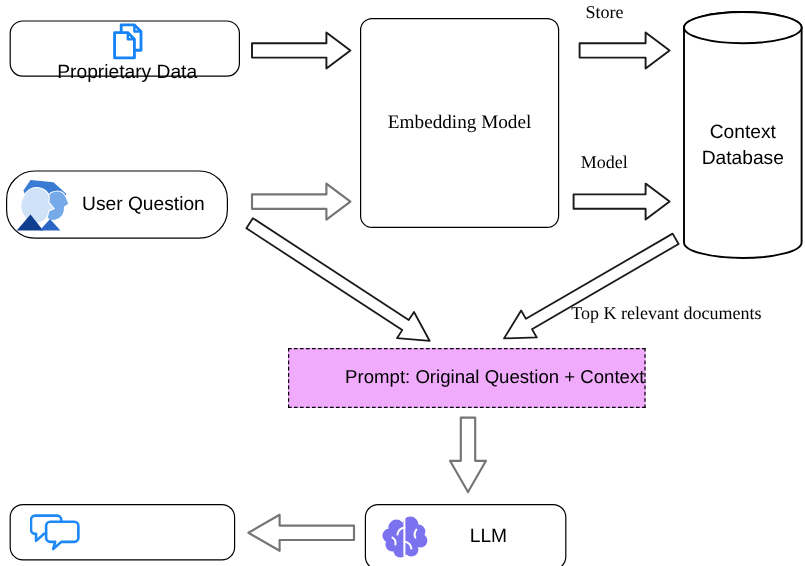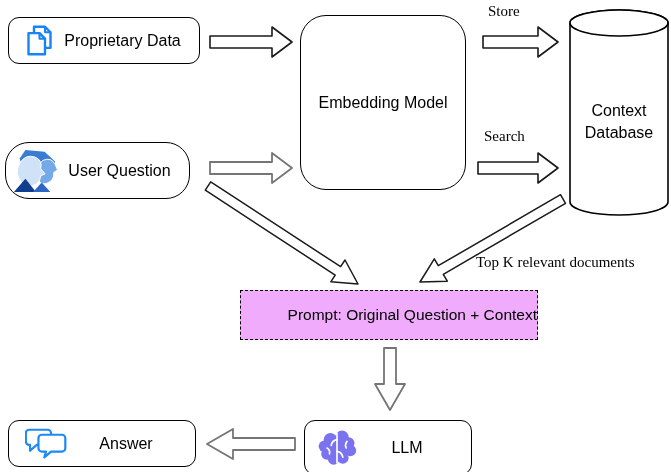--- a/index.html
+++ b/index.html
@@ -7,21 +7,21 @@
     position:relative;width:671px;height:472px;background:#ffffff;overflow:hidden;
     font-family:"Liberation Sans", sans-serif;color:#000;
   }
   .layer-arrows{position:absolute;left:0;top:0;width:671px;height:472px;z-index:1;}
   .node{
     position:absolute;z-index:2;background:#fff;border:1.6px solid #000;
     display:flex;align-items:center;box-sizing:border-box;
   }
   .node .label{flex:1;text-align:center;font-size:16px;line-height:1.2;}
   .rounded-sm{border-radius:11px;}
-  .rounded-lg{border-radius:26px;}
+  .rounded-lg{border-radius:10px;font-family:Liberation Serif, serif;}
   .icon-wrap{display:flex;align-items:center;justify-content:center;}
   .annot{
     position:absolute;z-index:2;font-size:15px;line-height:1.15;white-space:nowrap;font-family:Liberation Serif, serif;
   }
   .db-label{
     position:absolute;z-index:2;text-align:center;font-size:16px;line-height:1.4;
   }
   .prompt-box{
     position:absolute;z-index:2;border:1.4px dashed #000;background:#f0abfc;
     display:flex;align-items:center;justify-content:flex-end;box-sizing:border-box;
@@ -50,21 +50,21 @@
 
     <polygon points="210.7,181.8 340.6,266.7 345,260 358,284 330.8,281.8 335.2,275.1 205.3,190.2" fill="#ffffff" stroke="#1a1a1a" stroke-width="1.5" stroke-linejoin="round"></polygon>
 
     <polygon points="565.5,203.3 443.3,274.3 447.3,281.2 420,282 434.3,258.8 438.3,265.7 560.5,194.7" fill="#ffffff" stroke="#1a1a1a" stroke-width="1.5" stroke-linejoin="round"></polygon>
 
     <polygon points="384,348 396,348 396,384 405,384 390,410 375,384 384,384" fill="#ffffff" stroke="#757575" stroke-width="1.8" stroke-linejoin="round"></polygon>
 
     <polygon points="295,438 233,438 233,429 207,444 233,459 233,450 295,450" fill="#ffffff" stroke="#757575" stroke-width="1.8" stroke-linejoin="round"></polygon>
   </svg>
 
-  <div class="node rounded-sm" style="left:8px;top:17px;width:192px;height:47px;padding:0 10px 0 14px;">
+  <div class="node rounded-sm" style="left:8px;top:17px;width:192px;height:47px;padding:0 10px 0 14px;flex-direction:column;">
     <span class="icon-wrap">
       <svg width="33" height="33" viewBox="0 0 36 36">
         <path d="M12 3 H24 L30 9 V26 H12 Z" fill="#ffffff" stroke="#1683f7" stroke-width="2.6" stroke-linejoin="round"></path>
         <path d="M24 3 V9 H30" fill="none" stroke="#1683f7" stroke-width="2.2" stroke-linejoin="round"></path>
         <path d="M6 10 H18 L24 16 V33 H6 Z" fill="#ffffff" stroke="#1683f7" stroke-width="2.6" stroke-linejoin="round"></path>
         <path d="M18 10 V16 H24" fill="none" stroke="#1683f7" stroke-width="2.2" stroke-linejoin="round"></path>
       </svg>
     </span>
     <span class="label">Proprietary Data</span>
   </div>
@@ -82,21 +82,21 @@
     <span class="label">User Question</span>
   </div>
 
   <div class="node rounded-lg" style="left:300px;top:15px;width:166px;height:175px;justify-content:center;">
     <span class="label">Embedding Model</span>
   </div>
 
   <div class="db-label" style="left:570px;top:100px;width:98px;">Context Database</div>
 
   <div class="annot" style="left:488px;top:3px;">Store</div>
-  <div class="annot" style="left:484px;top:128px;">Search</div>
+  <div class="annot" style="left:484px;top:128px;">Model</div>
   <div class="annot" style="left:476px;top:254px;">Top K relevant documents</div>
 
   <div class="prompt-box" style="left:240px;top:290px;width:298px;height:50px;">
     <span>Prompt: Original Question + Context</span>
   </div>
 
   <div class="node rounded-sm" style="left:304px;top:420px;width:168px;height:55px;padding:0 14px 0 12px;">
     <span class="icon-wrap">
       <svg width="40" height="40" viewBox="0 0 48 48">
         <g fill="#7a72ee">
@@ -122,16 +122,15 @@
     <span class="label">LLM</span>
   </div>
 
   <div class="node rounded-sm" style="left:8px;top:420px;width:188px;height:47px;padding:0 10px 0 16px;">
     <span class="icon-wrap">
       <svg width="42" height="36" viewBox="0 0 50 42">
         <path d="M5 4 H27 A4 4 0 0 1 31 8 V18 A4 4 0 0 1 27 22 H14 L6 29 V22 H5 A4 4 0 0 1 1 18 V8 A4 4 0 0 1 5 4 Z" fill="#ffffff" stroke="#1e88f5" stroke-width="2.6" stroke-linejoin="round"></path>
         <path d="M20 10 H44 A4 4 0 0 1 48 14 V26 A4 4 0 0 1 44 30 H31 L23 37 L25 30 H20 A4 4 0 0 1 16 26 V14 A4 4 0 0 1 20 10 Z" fill="#ffffff" stroke="#1e88f5" stroke-width="2.6" stroke-linejoin="round"></path>
       </svg>
     </span>
-    <span class="label">Answer</span>
   </div>
 
 </div>
 
 </body></html>

